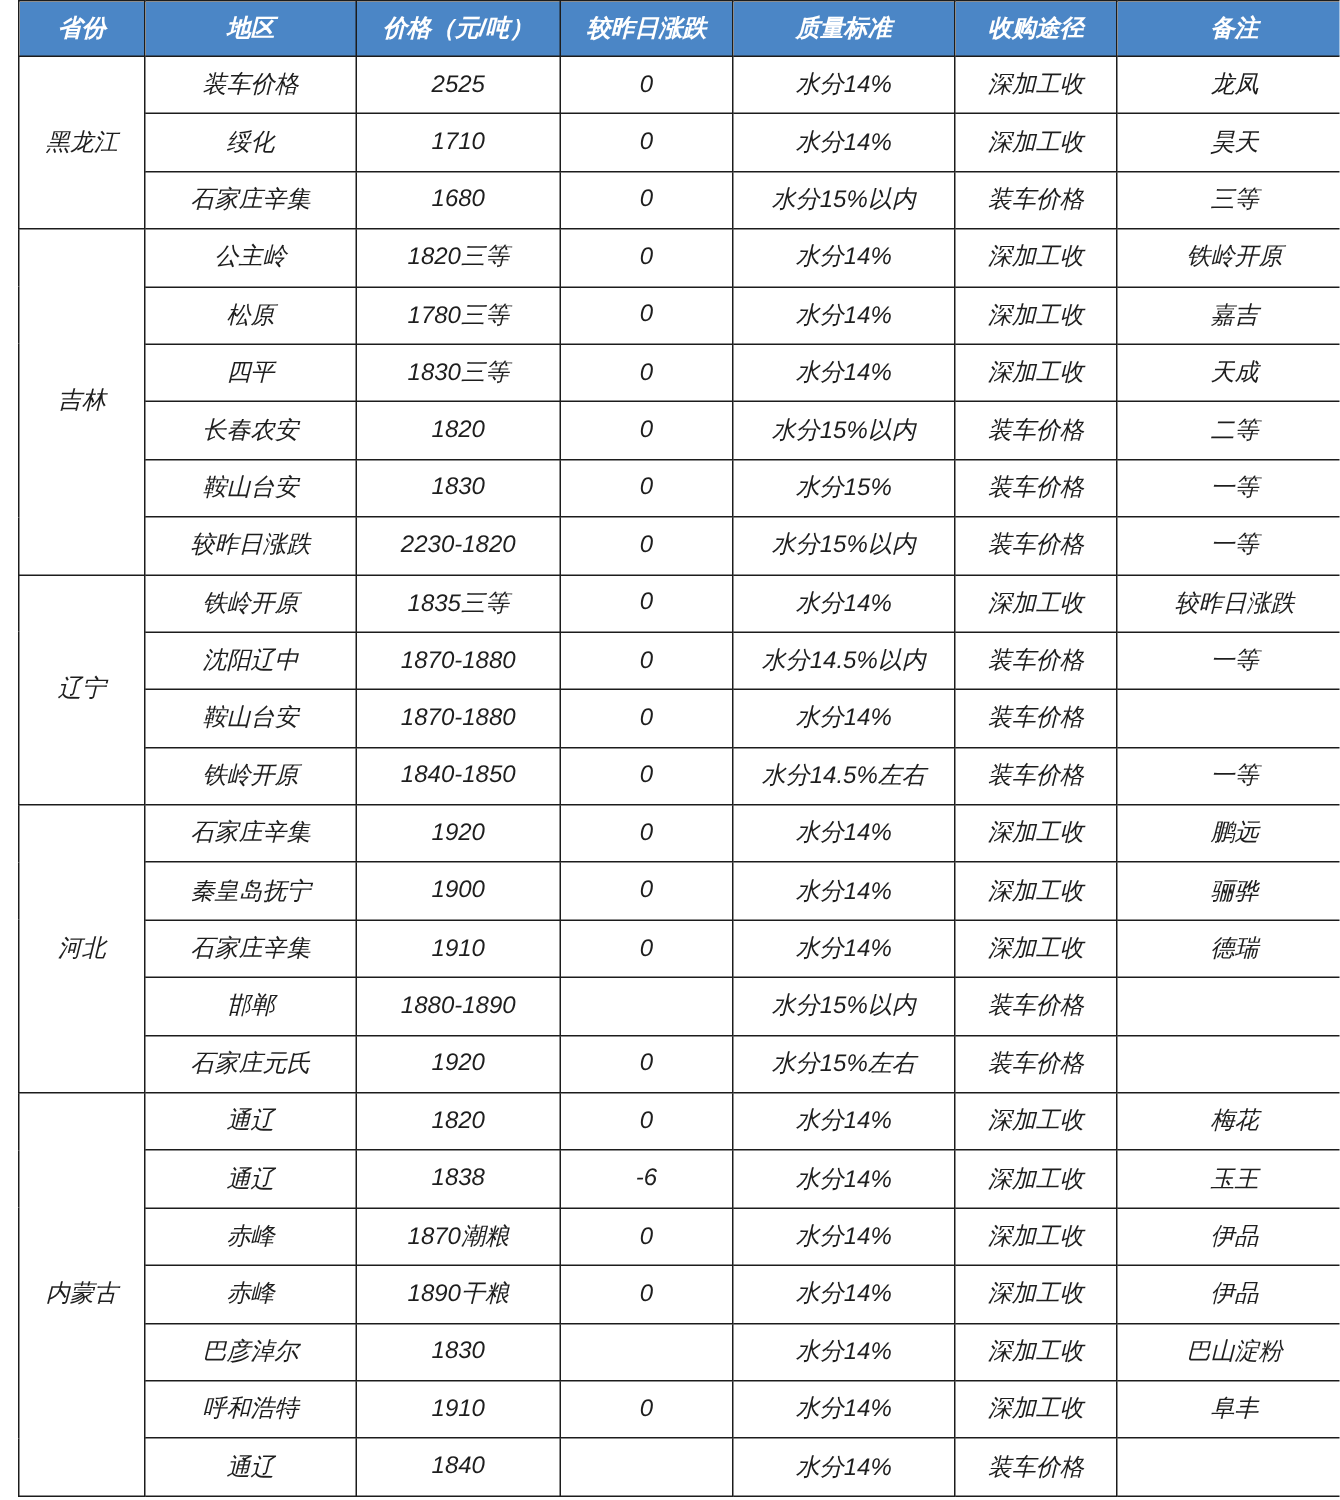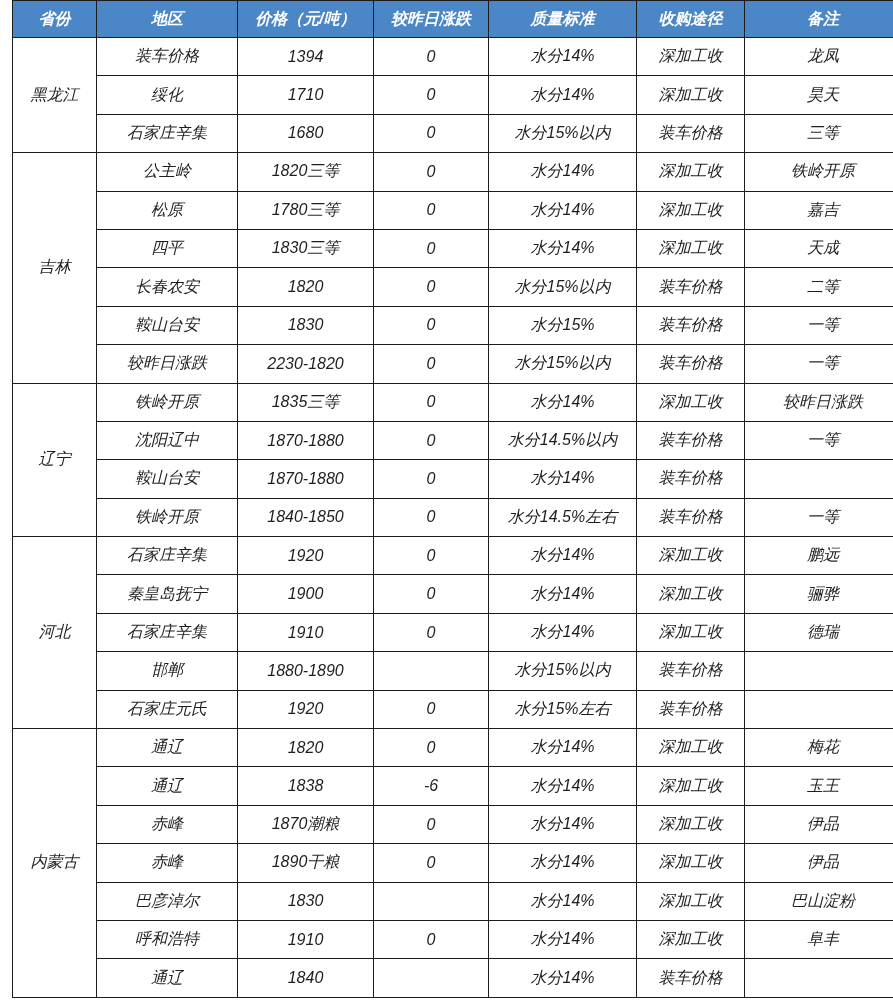--- a/index.html
+++ b/index.html
@@ -80,21 +80,21 @@
           <th>较昨日涨跌</th>
           <th>质量标准</th>
           <th>收购途径</th>
           <th>备注</th>
         </tr>
     </thead>
     <tbody id="table-body">
         <tr>
           <td rowspan="3" class="province">黑龙江</td>
           <td>装车价格</td>
-          <td>1394</td>
+          <td>2525</td>
           <td>0</td>
           <td>水分14%</td>
           <td>深加工收</td>
           <td>龙凤</td>
         </tr>
         <tr>
           <td>绥化</td>
           <td>1710</td>
           <td>0</td>
           <td>水分14%</td>

